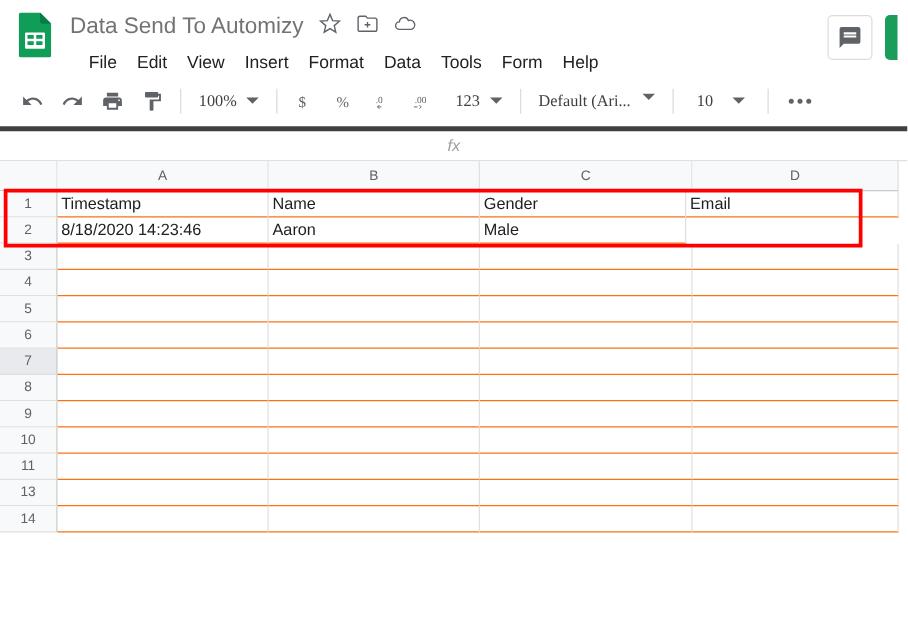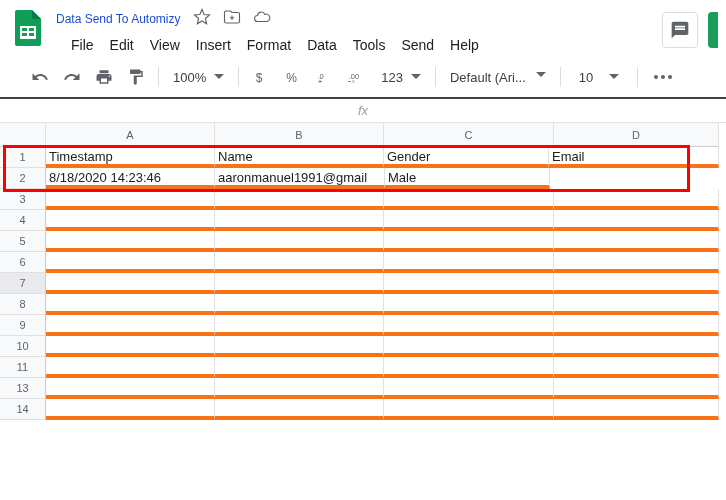--- a/index.html
+++ b/index.html
@@ -1,50 +1,50 @@
 <!DOCTYPE html>
 <html><head>
 <meta charset="utf-8">
 <style>
   * { box-sizing: border-box; margin: 0; padding: 0; }
   body { font-family: Arial, sans-serif; font-size: 13px; color: #202124; background: #fff; width: 726px; height: 500px; overflow: hidden; }
   .header { display: flex; align-items: flex-start; padding: 8px 8px 0 8px; }
   .logo { width: 40px; height: 40px; display: flex; align-items: center; justify-content: center; margin-right: 4px; }
   .title-area { flex: 1; }
   .title-row { display: flex; align-items: center; gap: 8px; }
-  .title { font-size: 12px; color: #1d4ed8; padding: 2px 4px; }
+  .title { font-size: 18px; color: #737373; padding: 2px 4px; }
   .title-icons { display: flex; gap: 12px; color: #5f6368; }
   .title-icons svg { width: 18px; height: 18px; fill: #5f6368; }
   .menus { display: flex; gap: 2px; padding-top: 4px; margin-left: 12px; }
   .menu-item { padding: 4px 7px; font-size: 14px; color: #202124; border-radius: 4px; cursor: pointer; }
   .right-icons { display: flex; align-items: center; gap: 10px; padding-top: 4px; }
   .comment-btn { width: 36px; height: 36px; border: 1px solid #dadce0; border-radius: 4px; display: flex; align-items: center; justify-content: center; }
   .share-edge { width: 10px; height: 36px; background: #1a9c5b; border-radius: 4px 0 0 4px; }
-  .toolbar { display: flex; align-items: center; padding: 6px 26px; border-bottom: 2px solid #404040; gap: 4px; }
+  .toolbar { display: flex; align-items: center; padding: 6px 12px; border-bottom: 4px solid #404040; gap: 4px; font-family: Liberation Serif, serif; }
   .tool-btn { width: 28px; height: 28px; display: flex; align-items: center; justify-content: center; border-radius: 3px; }
   .tool-btn svg { width: 18px; height: 18px; fill: #5f6368; }
   .sep { width: 1px; height: 20px; background: #dadce0; margin: 0 4px; }
   .zoom { display: flex; align-items: center; padding: 0 6px; font-size: 13px; color: #3c4043; gap: 8px; }
   .arrow-small { width: 10px; height: 10px; fill: #5f6368; }
   .font-sel { display: flex; align-items: flex-start; padding: 0 6px; font-size: 13px; color: #3c4043; gap: 10px; min-width: 100px; }
   .font-size-sel { display: flex; align-items: center; padding: 0 10px; font-size: 13px; color: #3c4043; gap: 16px; }
   .more-dots { display: flex; gap: 3px; padding: 0 8px; }
   .dot { width: 4px; height: 4px; border-radius: 50%; background: #5f6368; }
   .formula-bar { display: flex; align-items: center; padding: 4px 8px; border-bottom: 1px solid #e0e0e0; height: 24px; flex-direction: column; }
   .fx { font-style: italic; color: #9aa0a6; font-size: 13px; padding: 0 6px; }
   .fx-sep { width: 1px; height: 16px; background: #dadce0; margin: 0 4px; }
   .grid { position: relative; }
   .col-headers { display: flex; height: 24px; }
   .corner { width: 46px; background: #f8f9fa; border-right: 1px solid #e0e0e0; border-bottom: 1px solid #ccc; }
   .col-h { background: #f8f9fa; border-right: 1px solid #e0e0e0; border-bottom: 1px solid #ccc; display: flex; align-items: center; justify-content: center; font-size: 11px; color: #5f6368; }
   .rows { }
   .row { display: flex; height: 21px; }
   .row-h { width: 46px; background: #f8f9fa; border-right: 1px solid #ccc; border-bottom: 1px solid #e0e0e0; display: flex; align-items: center; justify-content: center; font-size: 11px; color: #5f6368; }
   .row-h.selected { background: #e8eaed; }
-  .cell { border-right: 1px solid #e0e0e0; border-bottom: 4px solid #f97316; padding: 2px 3px; font-size: 13px; color: #202124; overflow: hidden; white-space: nowrap; }
+  .cell { border-right: 1px solid #e0e0e0; border-bottom: 1px solid #f97316; padding: 2px 3px; font-size: 13px; color: #202124; overflow: hidden; white-space: nowrap; }
   .w-a { width: 169px; } .w-b { width: 169px; } .w-c { width: 170px; } .w-d { width: 165px; }
   .right-align { text-align: left; }
   .highlight-box { position: absolute; border: 3px solid #ff0000; pointer-events: none; }
 </style>
 </head>
 <body>
 
 <div class="header">
   <div class="logo">
     <svg width="26" height="36" viewBox="0 0 26 36">
@@ -74,21 +74,21 @@
       </div>
     </div>
     <div class="menus">
       <div class="menu-item">File</div>
       <div class="menu-item">Edit</div>
       <div class="menu-item">View</div>
       <div class="menu-item">Insert</div>
       <div class="menu-item">Format</div>
       <div class="menu-item">Data</div>
       <div class="menu-item">Tools</div>
-      <div class="menu-item">Send</div>
+      <div class="menu-item">Form</div>
       <div class="menu-item">Help</div>
     </div>
   </div>
   <div class="right-icons">
     <div class="comment-btn">
       <svg width="20" height="20" viewBox="0 0 24 24">
           <path fill="#5f6368" d="M20 2H4c-1.1 0-2 .9-2 2v18l4-4h14c1.1 0 2-.9 2-2V4c0-1.1-.9-2-2-2zm-2 10H6V10h12v2zm0-3H6V7h12v2z"></path>
         </svg>
     </div>
     <div class="share-edge"></div>
@@ -191,21 +191,21 @@
     <div class="row">
       <div class="row-h">1</div>
       <div class="cell w-a">Timestamp</div>
       <div class="cell w-b">Name</div>
       <div class="cell w-d">Gender</div>
       <div class="cell w-c">Email</div>
     </div>
     <div class="row">
       <div class="row-h">2</div>
       <div class="cell w-a right-align">8/18/2020 14:23:46</div>
-      <div class="cell w-c">aaronmanuel1991@gmail</div>
+      <div class="cell w-b">Aaron</div>
       <div class="cell w-d">Male</div>
     </div>
     <div class="row">
         <div class="row-h">3</div>
         <div class="cell w-a"></div>
         <div class="cell w-b"></div>
         <div class="cell w-c"></div>
         <div class="cell w-d"></div>
       </div>
     <div class="row">

